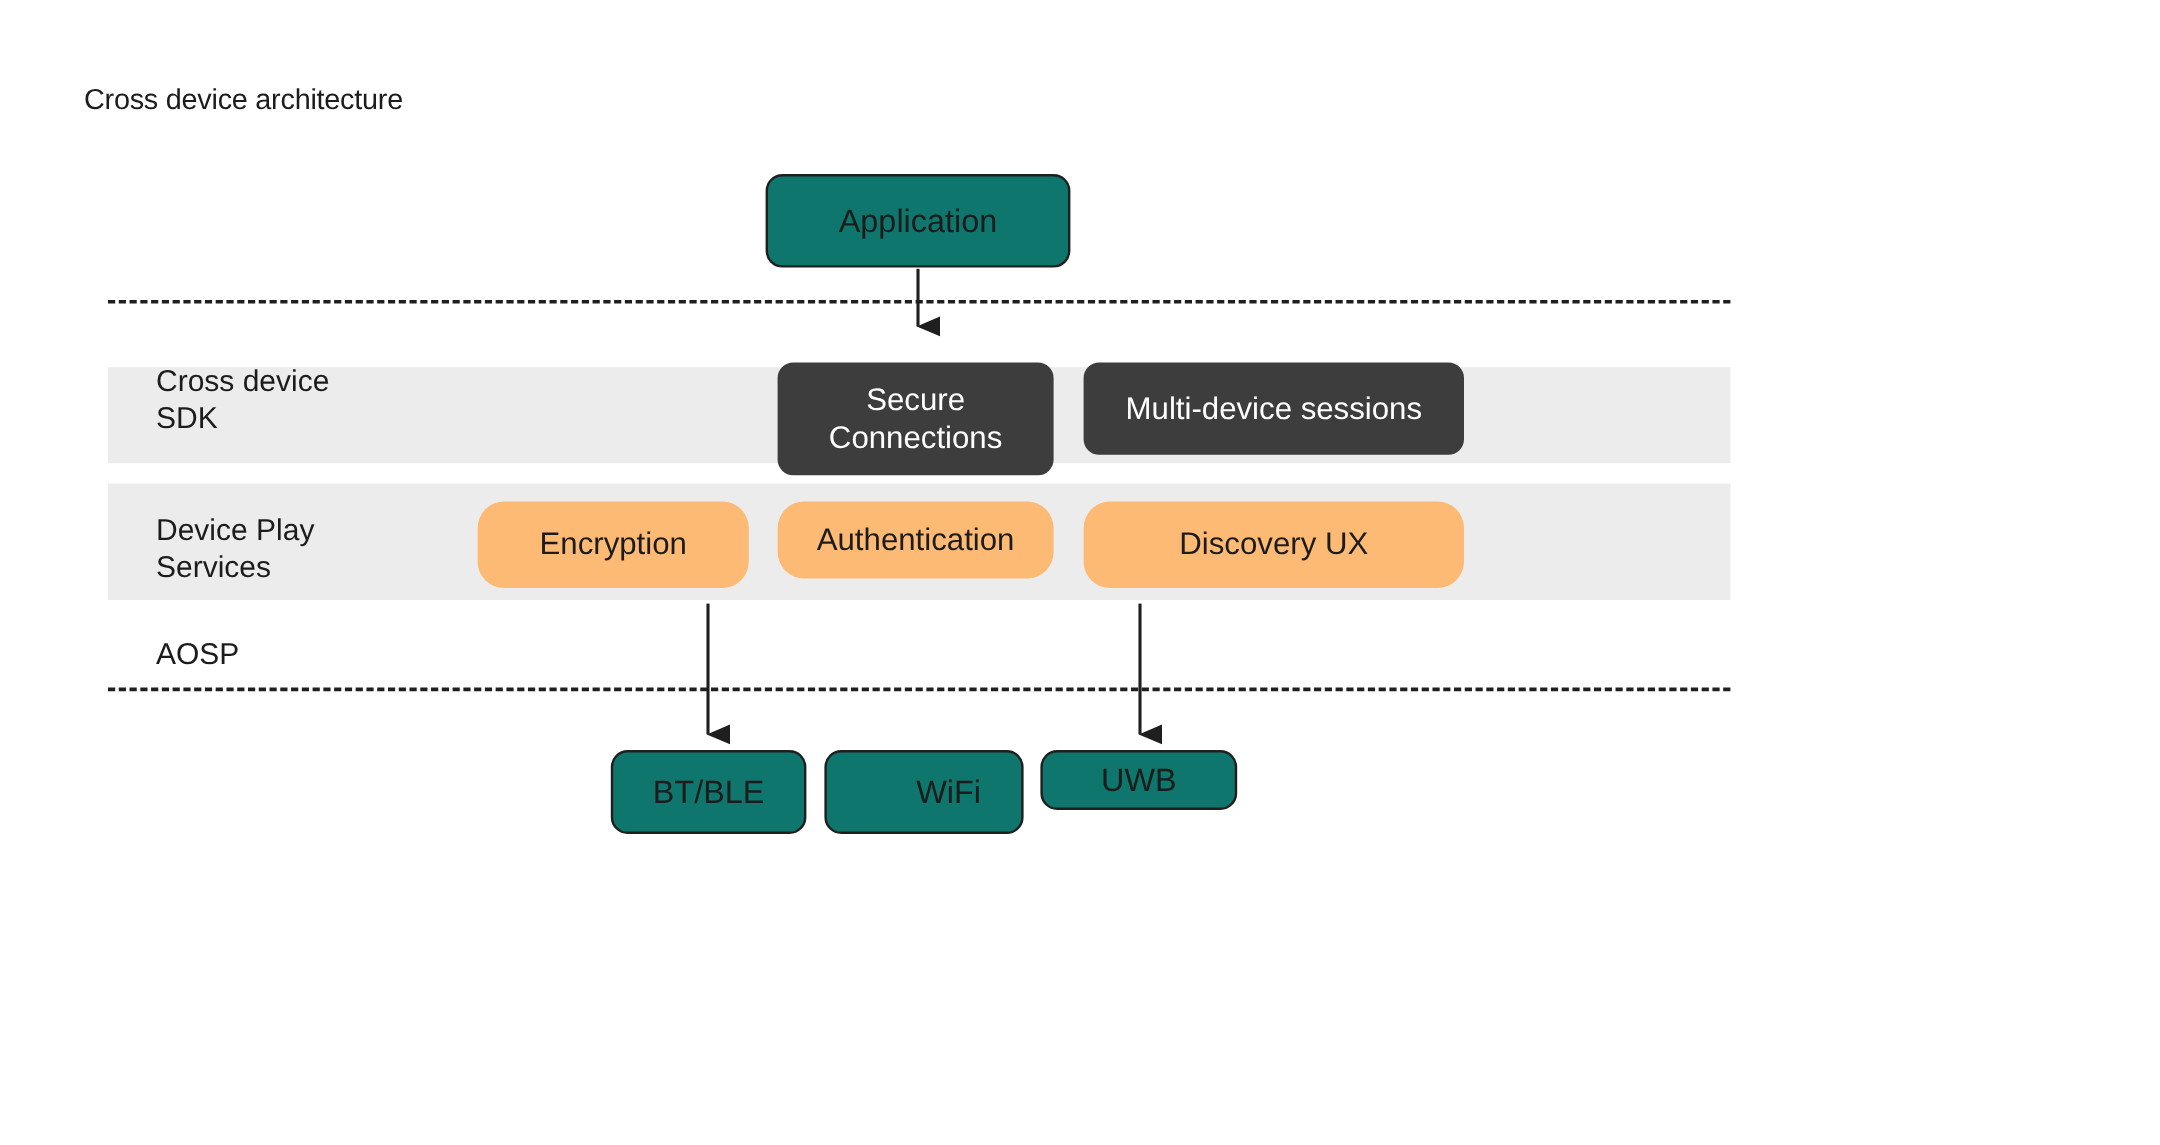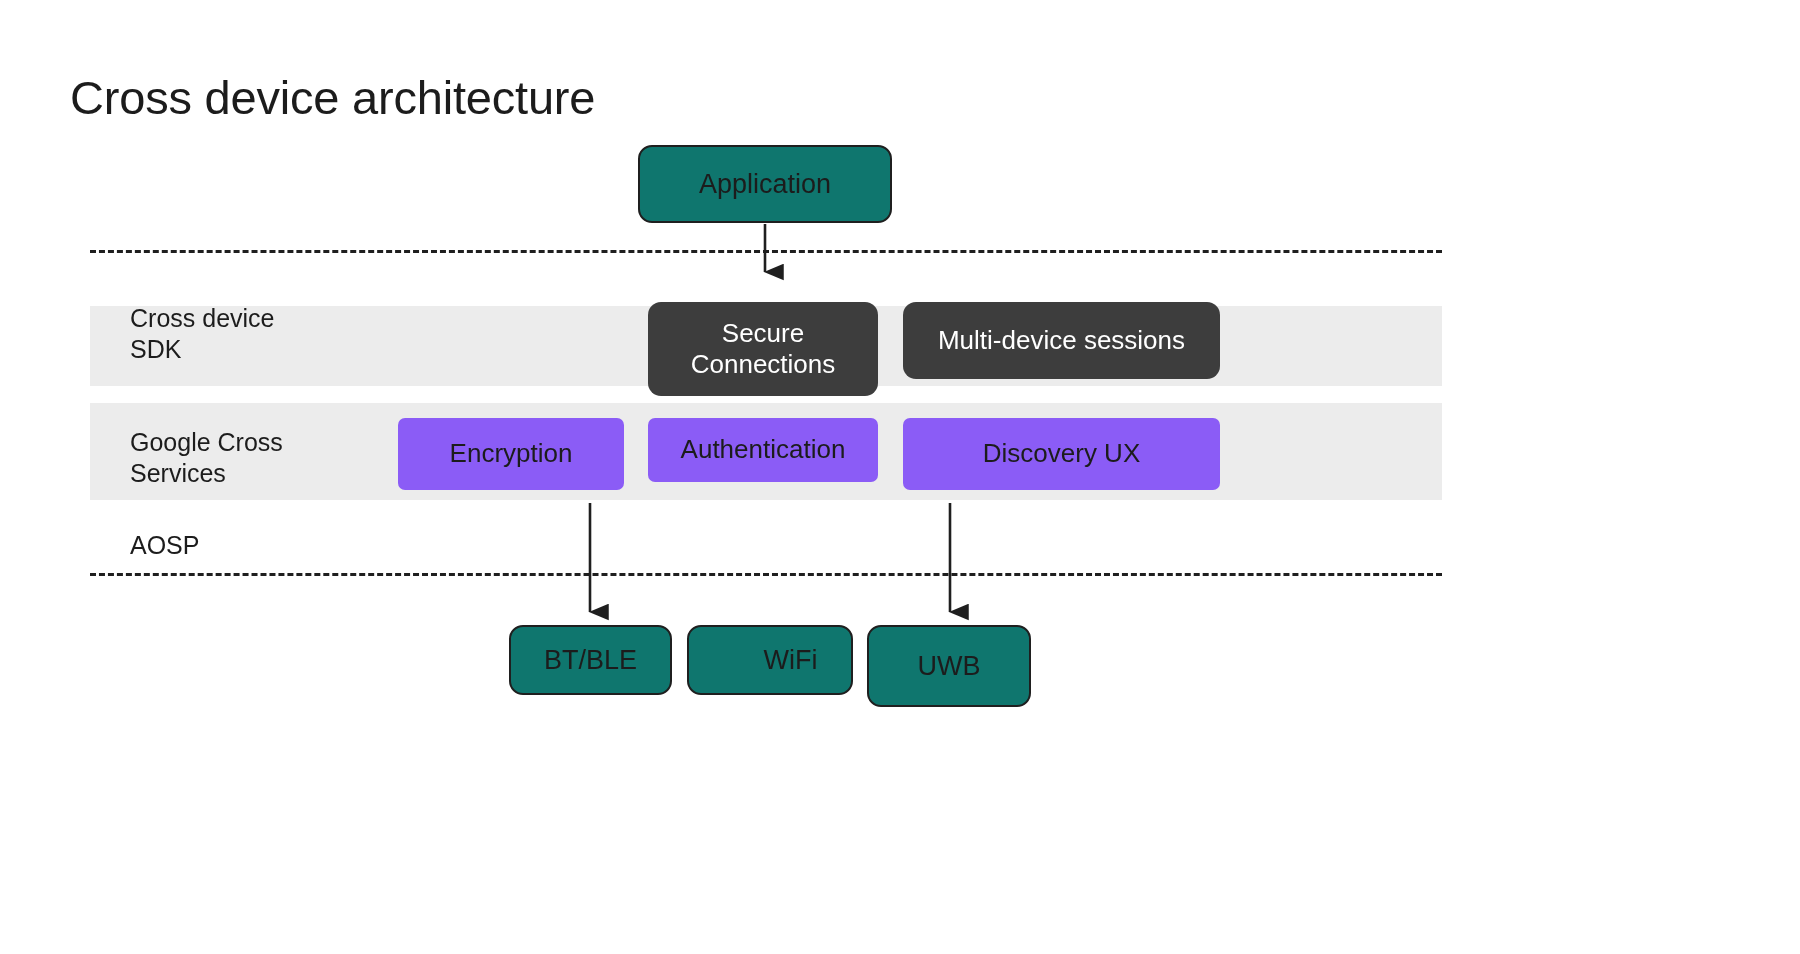--- a/index.html
+++ b/index.html
@@ -19,21 +19,21 @@
     width: 1800px;
     height: 954px;
     background: #ffffff;
   }
 
   
   #page-title {
     position: absolute;
     left: 70px;
     top: 70px;
-    font-size: 47px;
+    font-size: 24px;
     font-weight: 400;
     letter-spacing: -0.2px;
     color: #1c1c1c;
     white-space: nowrap;
   }
 
   
   .node {
     position: absolute;
     display: flex;
@@ -52,22 +52,22 @@
     font-weight: 500;
   }
   .node-dark {
     background: #3d3d3d;
     border-radius: 13px;
     color: #ffffff;
     font-size: 26px;
     font-weight: 400;
   }
   .node-orange {
-    background: #8b5cf6;
-    border-radius: 7px;
+    background: #fdba74;
+    border-radius: 22px;
     color: #1c1c1c;
     font-size: 26px;
     font-weight: 400;
   }
 
   
   .band {
     position: absolute;
     background: #ececec;
     left: 90px;
@@ -126,21 +126,21 @@
     <span style="white-space:pre-line;">Secure
 Connections</span>
   </div>
 
   <div class="node node-dark" style="left:903px; top:302px; width:317px; height:77px;align-items:center;">
     <span style="white-space:pre-line;">Multi-device sessions</span>
   </div>
 
   <div class="band" style="top:403px; height:97px;"></div>
 
-  <div class="band-label" style="left:130px; top:427px;">Google Cross
+  <div class="band-label" style="left:130px; top:427px;">Device Play
 Services</div>
 
   <div class="node node-orange" style="left:398px; top:418px; width:226px; height:72px;">
     <span>Encryption</span>
   </div>
 
   <div class="node node-orange" style="left:648px; top:418px; width:230px; height:64px;">
     <span>Authentication</span>
   </div>
 
@@ -153,21 +153,21 @@
   <div class="dashed-line" style="top:573px;"></div>
 
   <div class="node node-green" style="left:509px; top:625px; width:163px; height:70px;">
     <span>BT/BLE</span>
   </div>
 
   <div class="node node-green" style="left:687px; top:625px; width:166px; height:70px;padding-left:41px;">
     <span>WiFi</span>
   </div>
 
-  <div class="node node-green" style="left:867px; top:625px; width:164px; height:82px;">
+  <div class="node node-green" style="left:867px; top:625px; width:164px; height:50px;">
     <span>UWB</span>
   </div>
 
   <svg id="arrow-layer" viewBox="0 0 1800 954">
     <defs>
       <marker id="arrowhead" markerWidth="7" markerHeight="8" refX="3.2" refY="7.2" orient="auto" markerUnits="strokeWidth">
         <path d="M0,0 L3.2,7.6 L6.4,0 Z" fill="#1f1f1f"></path>
       </marker>
     </defs>
 

